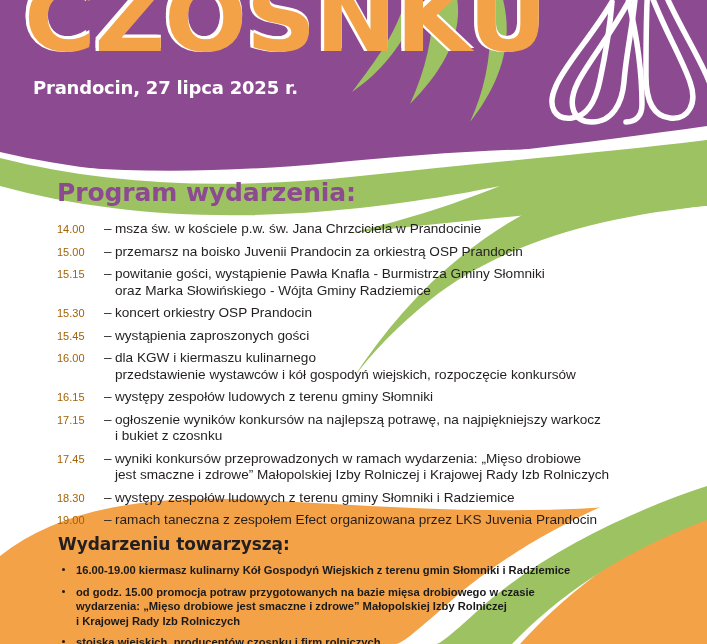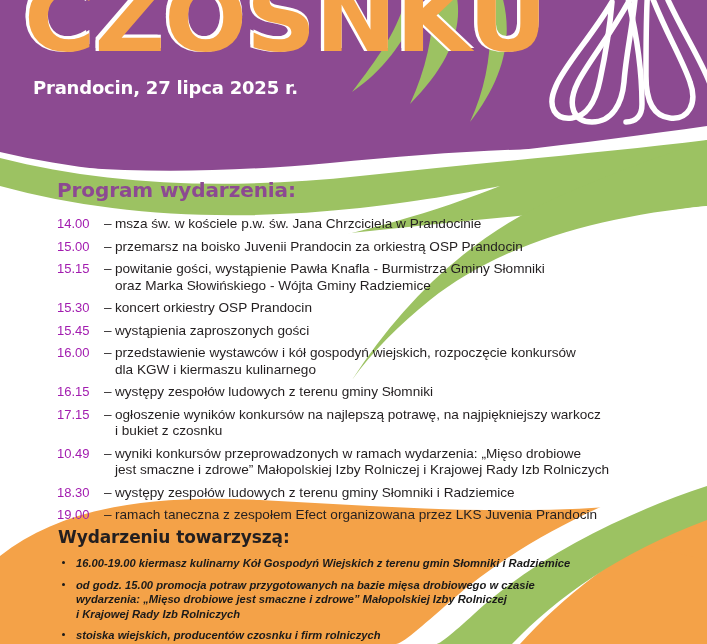--- a/index.html
+++ b/index.html
@@ -65,21 +65,21 @@
   
   .program-zone {
     position: absolute;
     left: 0;
     top: 178px;
     width: 707px;
   }
   .program-heading {
     margin: 0 0 14px 57px;
     font-family: "DejaVu Sans", sans-serif;
-    font-size: 20px;
+    font-size: 25px;
     font-weight: bold;
     color: #8C4A91;
     letter-spacing: -0.1px;
   }
   .program-list {
     list-style: none;
     margin: 0;
     padding: 0 0 0 57px;
   }
   .program-row {
@@ -87,22 +87,22 @@
     align-items: flex-start;
     margin-bottom: 6px;
     font-family: "Liberation Sans", sans-serif;
     font-size: 13.6px;
     line-height: 16.5px;
     color: #231f20;
   }
   .program-time {
     flex: 0 0 auto;
     width: 47px;
-    color: #a21caf;
-    font-size: 13px;
+    color: #a16207;
+    font-size: 11px;
     white-space: nowrap;
   }
   .program-dash {
     flex: 0 0 auto;
     width: 11px;
     color: #231f20;
   }
   .program-desc {
     flex: 1 1 auto;
     padding-right: 24px;
@@ -112,21 +112,21 @@
   }
 
   
   .extras-zone {
     position: absolute;
     left: 0;
     top: 518px;
     width: 707px;
   }
   .extras-heading {
-    margin: 9px 0 9px 58px;
+    margin: 16px 0 9px 58px;
     font-family: "DejaVu Sans", sans-serif;
     font-size: 17px;
     font-weight: bold;
     color: #231f20;
     letter-spacing: -0.1px;
   }
   .extras-list {
     list-style: none;
     margin: 0;
     padding: 0 0 0 62px;
@@ -146,21 +146,20 @@
     position: absolute;
     left: 0;
     top: 5px;
     width: 3px;
     height: 3px;
     border-radius: 50%;
     background: #1a1a1a;
   }
   .extras-row .cont {
     display: block;
-    font-style: italic;
   }
 </style>
 </head>
 <body>
 
 <div id="poster">
 
   <svg id="bg-art" viewBox="0 0 707 644" preserveAspectRatio="none" xmlns="http://www.w3.org/2000/svg">
 
     <rect x="0" y="0" width="707" height="644" fill="#ffffff"></rect>
@@ -244,41 +243,41 @@
           <span class="program-time">15.45</span>
           <span class="program-dash">–</span>
           <span class="program-desc">
             <span class="cont">wystąpienia zaproszonych gości</span>
           </span>
         </li>
         <li class="program-row">
           <span class="program-time">16.00</span>
           <span class="program-dash">–</span>
           <span class="program-desc">
+            <span class="cont">dla KGW i kiermaszu kulinarnego</span>
             <span class="cont">przedstawienie wystawców i kół gospodyń wiejskich, rozpoczęcie konkursów</span>
-            <span class="cont">dla KGW i kiermaszu kulinarnego</span>
           </span>
         </li>
         <li class="program-row">
           <span class="program-time">16.15</span>
           <span class="program-dash">–</span>
           <span class="program-desc">
             <span class="cont">występy zespołów ludowych z terenu gminy Słomniki</span>
           </span>
         </li>
         <li class="program-row">
           <span class="program-time">17.15</span>
           <span class="program-dash">–</span>
           <span class="program-desc">
             <span class="cont">ogłoszenie wyników konkursów na najlepszą potrawę, na najpiękniejszy warkocz</span>
             <span class="cont">i bukiet z czosnku</span>
           </span>
         </li>
         <li class="program-row">
-          <span class="program-time">10.49</span>
+          <span class="program-time">17.45</span>
           <span class="program-dash">–</span>
           <span class="program-desc">
             <span class="cont">wyniki konkursów przeprowadzonych w ramach wydarzenia: „Mięso drobiowe</span>
             <span class="cont">jest smaczne i zdrowe” Małopolskiej Izby Rolniczej i Krajowej Rady Izb Rolniczych</span>
           </span>
         </li>
         <li class="program-row">
           <span class="program-time">18.30</span>
           <span class="program-dash">–</span>
           <span class="program-desc">

